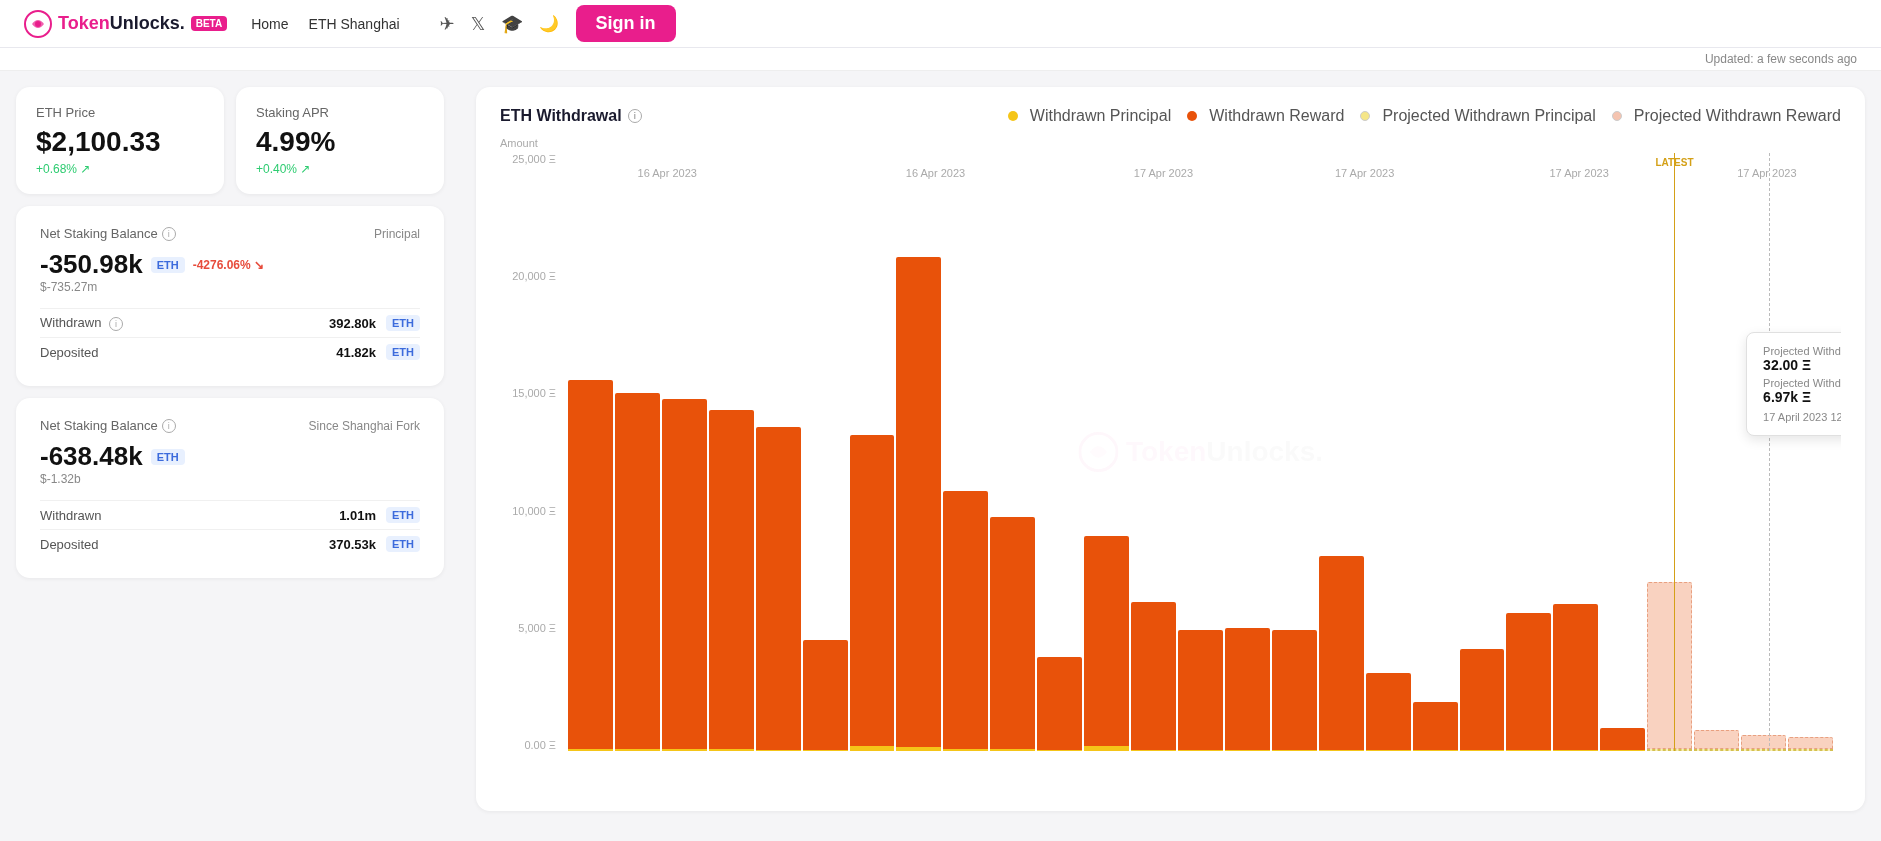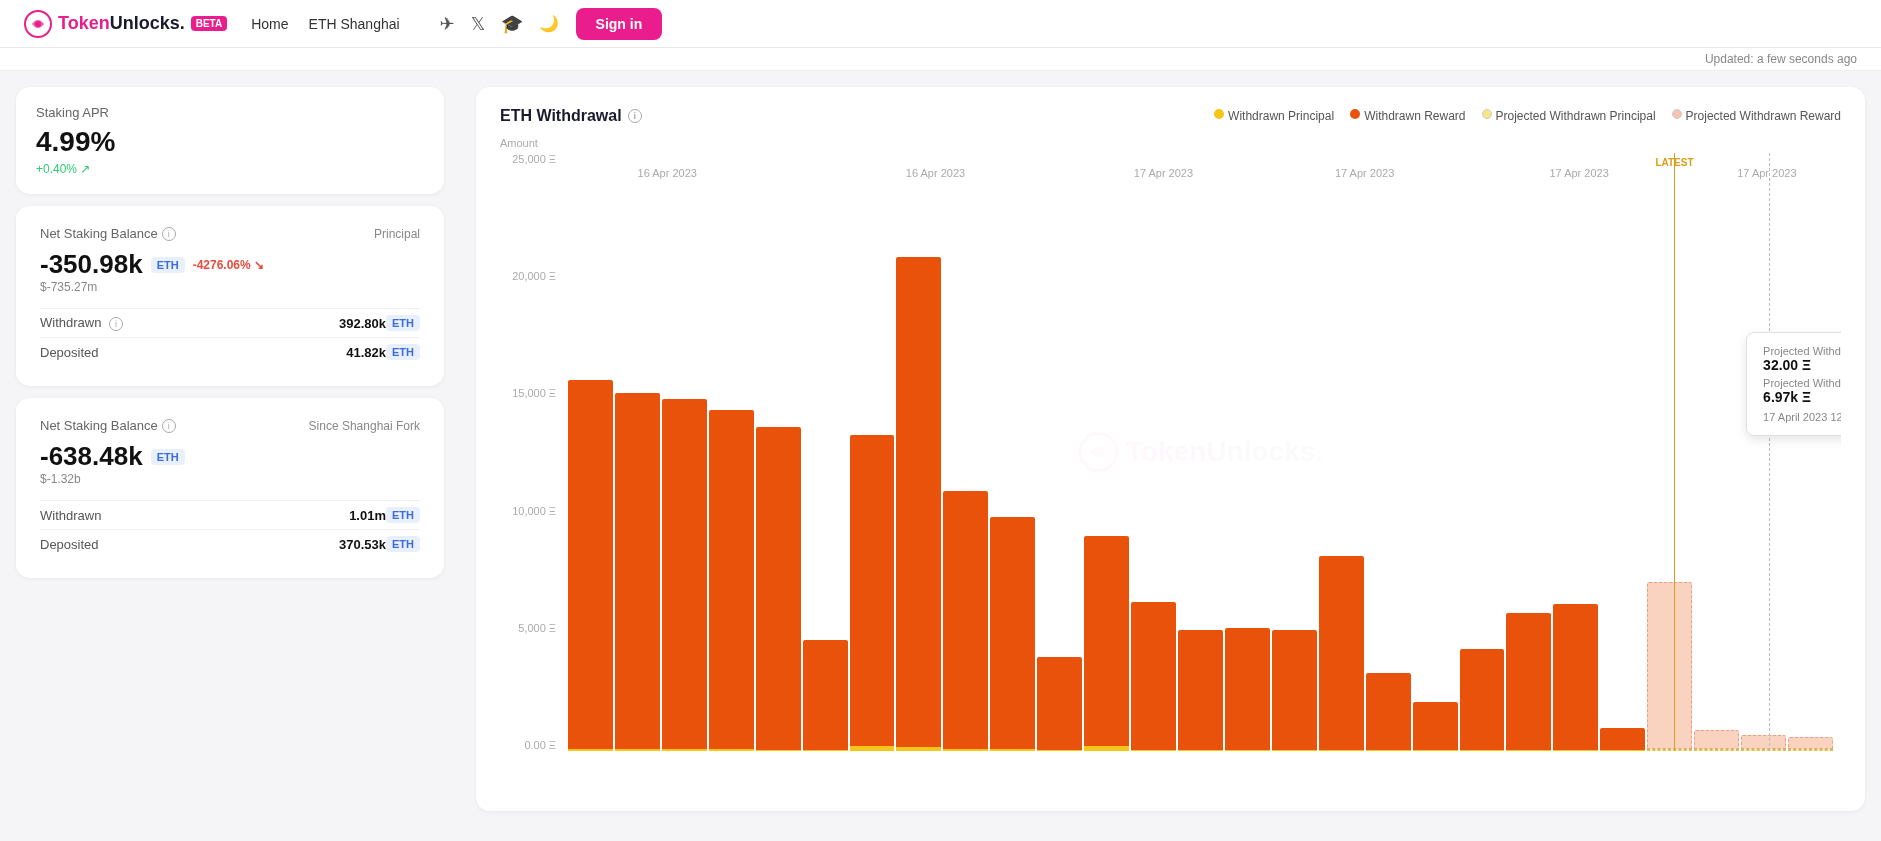--- a/index.html
+++ b/index.html
@@ -12,21 +12,21 @@
     .logo-text { color: #1a1a2e; }
     .logo-text span { color: #e91e8c; }
     .beta-badge { background: #e91e8c; color: #fff; font-size: 10px; font-weight: 700; padding: 2px 5px; border-radius: 4px; }
     .nav-links { display: flex; gap: 20px; font-size: 14px; color: #333; }
     .nav-links a { text-decoration: none; color: #333; cursor: pointer; }
     .search-bar { margin-left: auto; display: flex; align-items: center; background: #f0f0f5; border-radius: 20px; padding: 6px 16px; gap: 8px; width: 320px; }
     .search-bar input { border: none; background: transparent; outline: none; font-size: 14px; width: 100%; color: #555; }
     .nav-actions { display: flex; align-items: center; gap: 16px; margin-left: 16px; }
     .nav-icon { font-size: 18px; cursor: pointer; color: #555; }
     .moon-icon { font-size: 16px; cursor: pointer; color: #555; }
-    .sign-in-btn { background: #e91e8c; color: #fff; border: none; padding: 8px 20px; border-radius: 8px; font-size: 14px; font-weight: 600; cursor: pointer; }
+    .sign-in-btn { background: #e91e8c; color: #fff; border: none; padding: 8px 20px; border-radius: 8px; font-size: 18px; font-weight: 600; cursor: pointer; }
 
     
     .updated-bar { text-align: right; padding: 4px 24px; font-size: 12px; color: #888; background: #fff; border-bottom: 1px solid #eee; }
 
     
     .main { display: flex; gap: 0; height: calc(100vh - 85px); }
 
     
     .left-panel { width: 460px; min-width: 460px; padding: 16px; display: flex; flex-direction: column; gap: 12px; overflow-y: auto; }
 
@@ -38,29 +38,29 @@
 
     .balance-card { background: #fff; border-radius: 14px; padding: 20px 24px; box-shadow: 0 1px 4px rgba(0,0,0,0.06); }
     .balance-header { display: flex; justify-content: space-between; align-items: center; margin-bottom: 8px; }
     .balance-title { font-size: 13px; color: #666; display: flex; align-items: center; gap: 4px; }
     .balance-date { font-size: 12px; color: #888; }
     .balance-value { font-size: 26px; font-weight: 700; color: #111; display: flex; align-items: center; gap: 8px; }
     .eth-badge { background: #e8f0fe; color: #3c6bdc; font-size: 11px; font-weight: 600; padding: 2px 6px; border-radius: 4px; }
     .neg-change { color: #e74c3c; font-size: 12px; display: flex; align-items: center; gap: 2px; }
     .balance-usd { font-size: 12px; color: #888; margin-bottom: 14px; }
     .balance-row { display: flex; justify-content: space-between; align-items: center; padding: 6px 0; font-size: 13px; color: #555; border-top: 1px solid #f0f0f0; }
-    .balance-row-right { display: flex; align-items: center; gap: 0; font-weight: 600; color: #111; }
+    .balance-row-right { display: flex; align-items: center; gap: 10px; font-weight: 600; color: #111; }
 
     
     .right-panel { flex: 1; padding: 16px; overflow: hidden; }
     .chart-card { background: #fff; border-radius: 14px; padding: 20px 24px; box-shadow: 0 1px 4px rgba(0,0,0,0.06); height: 100%; display: flex; flex-direction: column; }
     .chart-header { display: flex; align-items: center; justify-content: space-between; margin-bottom: 12px; flex-wrap: wrap; gap: 8px; }
     .chart-title { font-size: 16px; font-weight: 700; display: flex; align-items: center; gap: 6px; }
     .legend { display: flex; align-items: center; gap: 16px; flex-wrap: wrap; }
-    .legend-item { display: flex; gap: 4px; font-size: 12px; color: #555; }
+    .legend-item { display: flex; align-items: center; gap: 12px; font-size: 16px; color: #555; }
     .legend-dot { width: 10px; height: 10px; border-radius: 50%; }
 
     .chart-area { flex: 1; position: relative; overflow: hidden; }
     .chart-y-labels { position: absolute; left: 0; top: 0; bottom: 40px; display: flex; flex-direction: column; justify-content: space-between; font-size: 11px; color: #aaa; width: 60px; padding-right: 4px; text-align: right; }
     .chart-inner { position: absolute; left: 60px; right: 0; top: 0; bottom: 40px; }
     .chart-x-labels { position: absolute; left: 60px; right: 0; bottom: 0; height: 40px; display: flex; align-items: center; justify-content: space-around; font-size: 11px; color: #aaa; }
 
     .tooltip-box { position: absolute; background: #fff; border: 1px solid #e0e0e0; border-radius: 8px; padding: 12px 16px; font-size: 12px; box-shadow: 0 4px 12px rgba(0,0,0,0.1); z-index: 10; min-width: 200px; }
 
     
@@ -98,20 +98,25 @@
 <div class="updated-bar">
   <span>Updated: a few seconds ago</span>
 </div>
 
 <div class="main">
 
   <div class="left-panel">
 
     <div class="price-row">
       <div class="price-card">
+        <div class="card-label">ETH Price</div>
+        <div class="card-value">$2,100.33</div>
+        <div class="card-change">+0.68% ↗</div>
+      </div>
+      <div class="price-card">
         <div class="card-label">Staking APR</div>
         <div class="card-value">4.99%</div>
         <div class="card-change">+0.40% ↗</div>
       </div>
     </div>
 
     <div class="balance-card">
       <div class="balance-header">
         <div class="balance-title">
           <span>Net Staking Balance</span>

